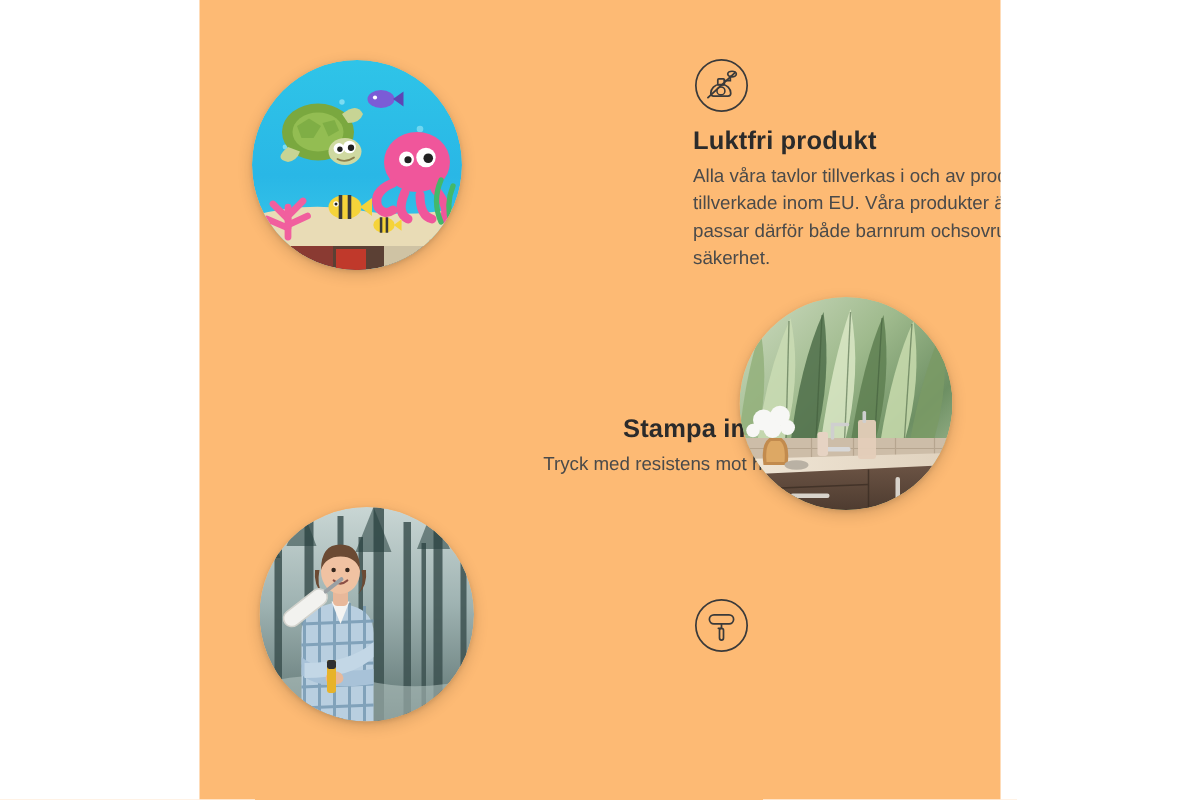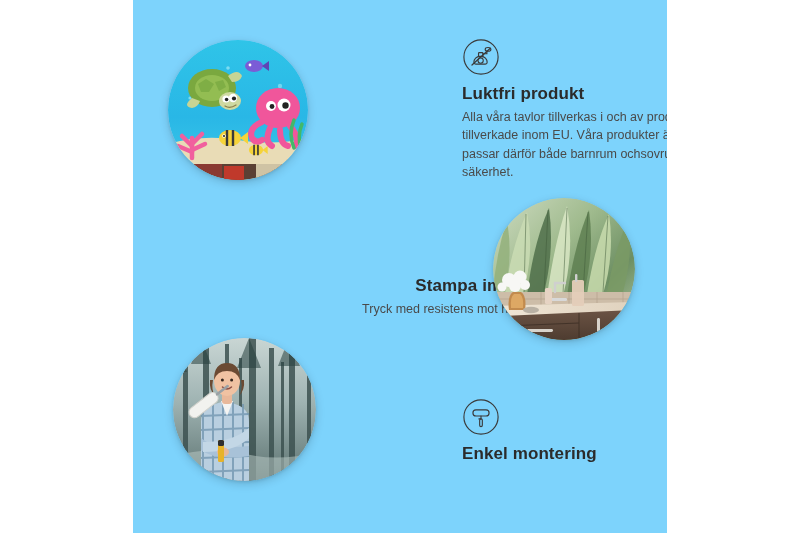--- a/index.html
+++ b/index.html
@@ -22,21 +22,21 @@
     background: #ffffff;
   }
 
   
   #panel {
     position: absolute;
     left: 133px;
     top: 0px;
     width: 534px;
     height: 533px;
-    background: #7dd3fc;
+    background: #fdba74;
     overflow: hidden;
   }
 
   
   .photo {
     position: absolute;
     border-radius: 50%;
     overflow: hidden;
     box-shadow: 0 3px 10px rgba(0,0,0,0.16), 0 1px 3px rgba(0,0,0,0.10);
   }
@@ -389,17 +389,16 @@
         <svg viewBox="0 0 40 40" aria-hidden="true">
           <circle cx="20" cy="20" r="18" fill="none" stroke="#3a3a3a" stroke-width="1.2"></circle>
 
           <rect x="11.5" y="12.5" width="17" height="6.4" rx="3.2" fill="none" stroke="#3a3a3a" stroke-width="1.2"></rect>
 
           <path d="M20 18.9 v3.1 h-2.2" fill="none" stroke="#3a3a3a" stroke-width="1.2" stroke-linecap="round" stroke-linejoin="round"></path>
 
           <rect x="18.6" y="22.0" width="2.8" height="8.2" rx="1.4" fill="none" stroke="#3a3a3a" stroke-width="1.2"></rect>
         </svg>
       </div>
-      <h3 class="f-title">Enkel montering</h3>
     </div>
 
   </div>
 </div>
 
 </body></html>

